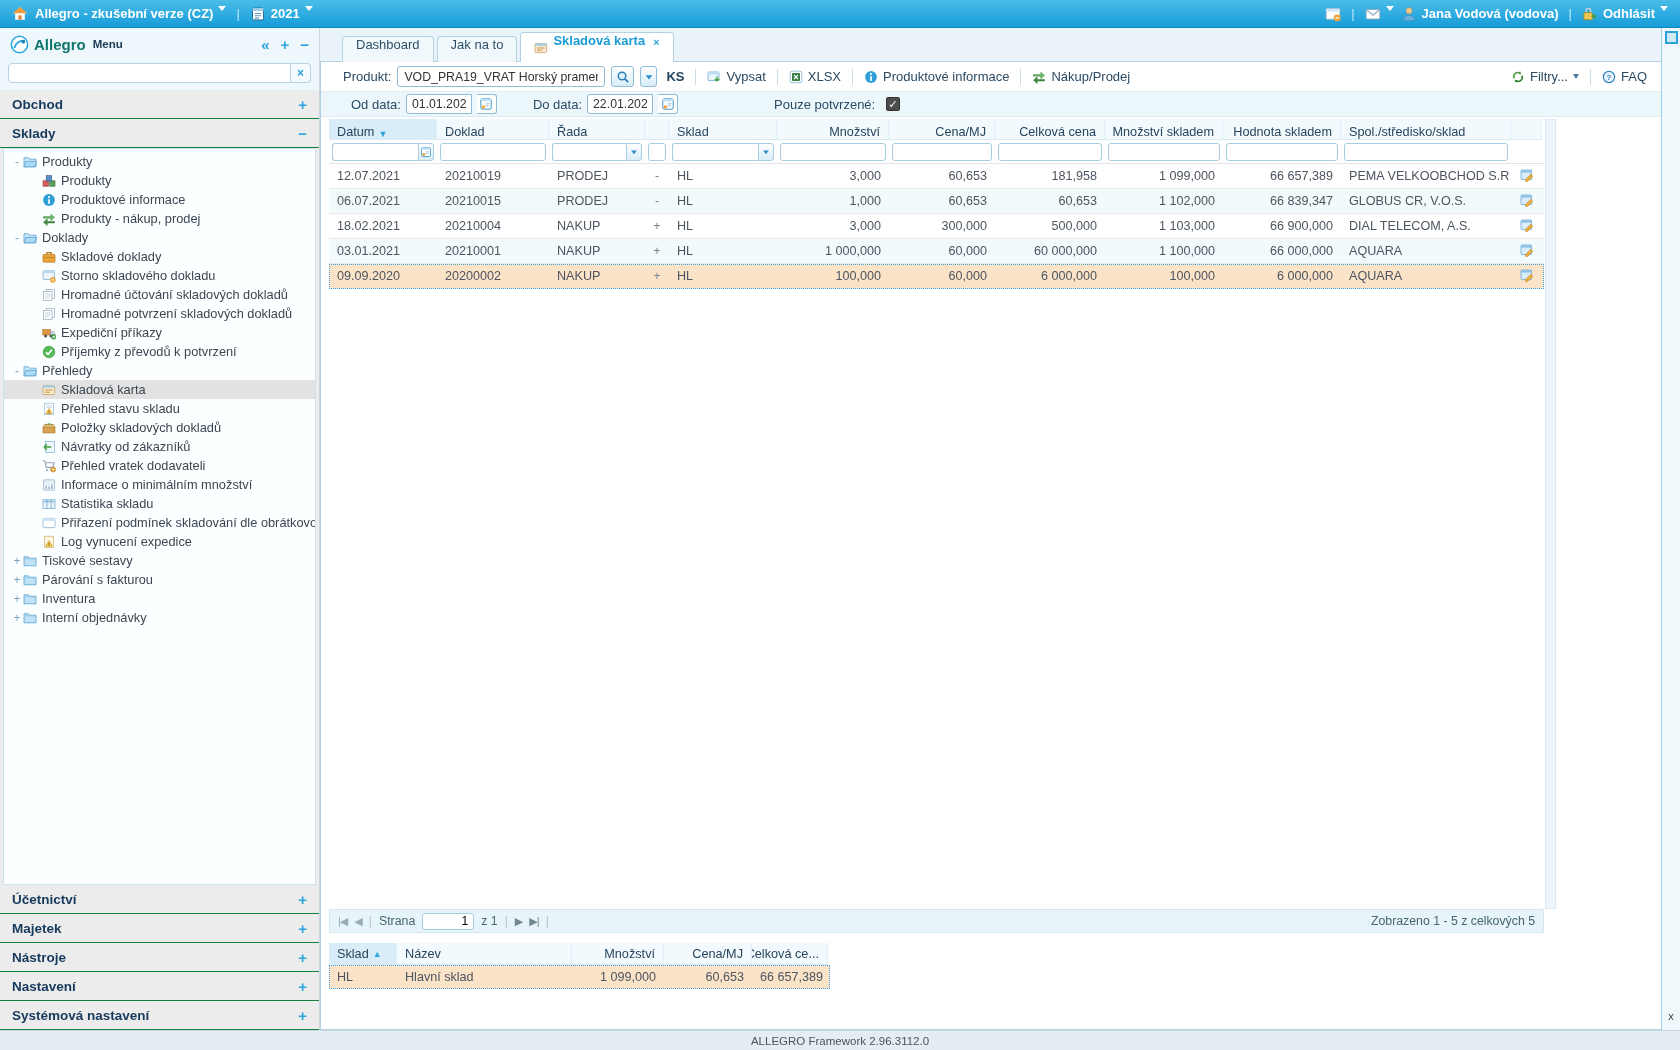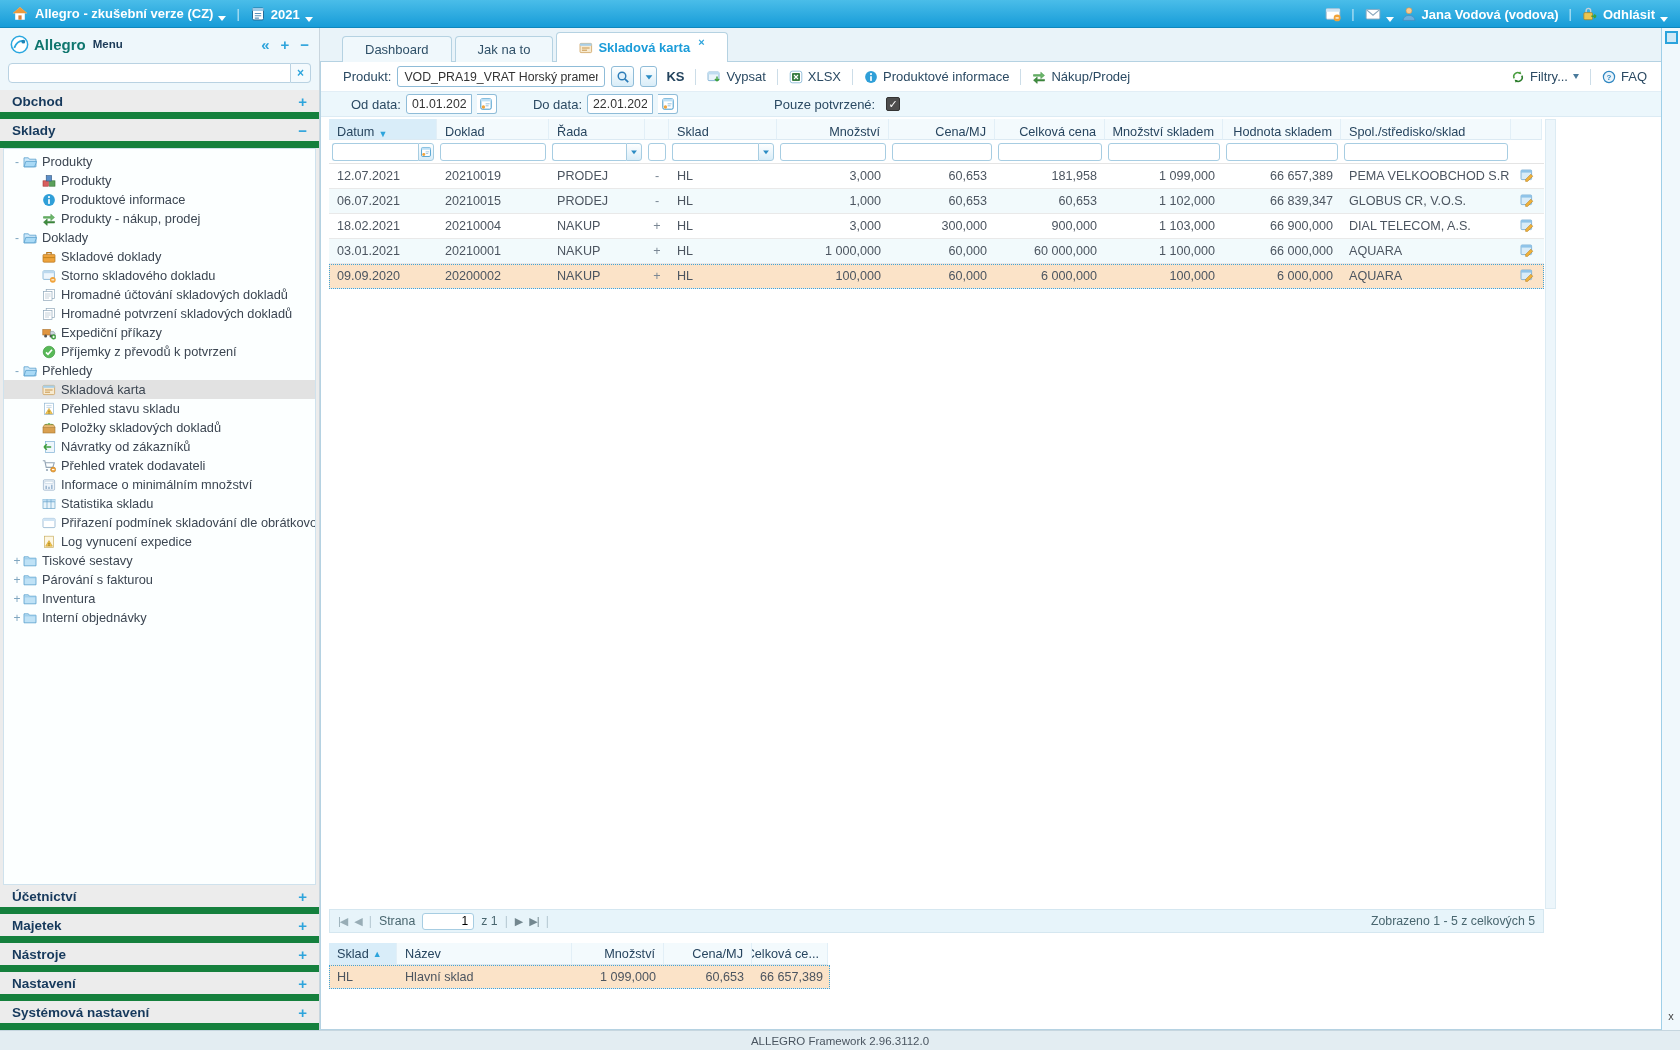--- a/index.html
+++ b/index.html
@@ -1,48 +1,48 @@
 <!DOCTYPE html>
 <html><head>
 <meta charset="utf-8">
 <style>
 *{box-sizing:border-box;margin:0;padding:0}
 html,body{width:1680px;height:1050px;overflow:hidden;font-family:"Liberation Sans",sans-serif;background:#e9f3f9;position:relative}
 .topbar{height:28px;background:linear-gradient(#4abde9,#179cd8);border-bottom:1px solid #0f87bd;display:flex;align-items:center;color:#fff;font-size:13px;font-weight:bold;padding:0 12px;gap:7px}
-.tb-item{display:inline-flex;align-items:flex-end;gap:5px;cursor:pointer}
+.tb-item{display:inline-flex;align-items:flex-start;gap:5px;cursor:pointer}
 .tb-sep{color:#bfe6f6;font-weight:normal;margin:0 3px}
 .tb-spacer{flex:1}
 .ic{display:inline-flex;align-items:center;justify-content:center}
 .ic svg{width:14px;height:14px;display:block}
 .ic.big svg{width:16px;height:16px}
 .caret{width:0;height:0;border-left:4px solid transparent;border-right:4px solid transparent;border-top:5px solid #fff;display:inline-block}
 .caret.caret-b{border-top-color:#4a7a9b;border-left-width:3.5px;border-right-width:3.5px}
 .app{display:flex;height:1002px}
 .sidebar{width:320px;background:#ececec;border-right:1px solid #c9d6de;display:flex;flex-direction:column;flex:none}
 .sb-head{height:32px;background:#eef7fb;display:flex;align-items:center;padding:0 10px;gap:5px}
 .sb-head .ic.big svg{width:19px;height:19px}
 .brand{font-size:15px;font-weight:bold;color:#0f766e}
 .brand-sub{font-size:11.5px;font-weight:bold;color:#1b3a57;margin-left:2px}
 .sb-tools{margin-left:auto;display:flex;gap:11px;color:#2da4dc;font-weight:bold;font-size:15px}
 .sb-tools span{cursor:pointer}
 .sb-search{background:#eef7fb;padding:3px 8px 7px;display:flex;height:30px}
 .sb-search input{flex:1;height:20px;border:1px solid #b9d2e2;border-radius:4px 0 0 4px;padding:0 6px;font-size:12px;background:#fff;outline:none}
 .sb-clear{width:20px;height:20px;border:1px solid #b9d2e2;border-left:none;border-radius:0 4px 4px 0;background:#f4fafd;color:#2da4dc;font-size:12px;font-weight:bold;display:flex;align-items:center;justify-content:center;cursor:pointer}
-.sb-sec{height:29px;display:flex;align-items:center;padding:0 12px;font-size:13.5px;font-weight:bold;color:#16395c;border-bottom:7px solid #15803d;cursor:pointer}
+.sb-sec{height:29px;display:flex;align-items:center;padding:0 12px;font-size:13.5px;font-weight:bold;color:#16395c;border-bottom:1px solid #15803d;cursor:pointer}
 .sb-sec .st{margin-left:auto;color:#2da4dc;font-size:15px;font-weight:bold}
 .tree{background:#fcffff;border:1px solid #cfe2ed;margin:0 3px;height:737px;overflow:hidden;padding-top:3px}
 .ti{height:19px;display:flex;align-items:center;font-size:12.8px;color:#3c4652;white-space:nowrap;overflow:hidden;cursor:pointer}
 .ti .tg{width:12px;text-align:center;color:#7fa6c0;font-size:12px;flex:none}
 .ti .ic{margin-right:5px;flex:none}
 .ti.l0{padding-left:7px}
 .ti.l1{padding-left:38px}
 .ti.sel{background:#e2e2e2}
 .main{flex:1;display:flex;flex-direction:column;padding-right:19px;min-width:0}
 .tabbar{height:33px;display:flex;align-items:flex-end;padding-left:22px;gap:3px;position:relative;z-index:2}
-.tab{height:26px;display:flex;align-items:center;gap:5px;padding:0 22px;background:#f0f8fc;border:1px solid #b5d2e2;border-bottom:none;border-radius:4px 4px 0 0;font-size:13px;color:#2f5068;margin-bottom:-1px;cursor:pointer}
+.tab{height:26px;display:flex;gap:5px;padding:0 13px;background:#f0f8fc;border:1px solid #b5d2e2;border-bottom:none;border-radius:4px 4px 0 0;font-size:13px;color:#2f5068;margin-bottom:-1px;cursor:pointer}
 .tab.active{background:#fff;color:#1b9cd9;font-weight:bold;height:30px}
 .tab-close{color:#2da4dc;font-size:11px;font-weight:bold;margin-left:3px;align-self:flex-start;margin-top:3px;cursor:pointer}
 .panel{flex:1;background:#fff;border:1px solid #b5d2e2;border-right:none;display:flex;flex-direction:column;position:relative;padding-bottom:40px;min-height:0}
 .toolbar{height:29px;display:flex;align-items:center;padding:0 14px 0 22px;font-size:13px;color:#2b4a63;gap:6px;background:#fff;flex:none}
 .lbl{color:#2b4a63}
 .prod-input{width:208px;height:21px;border:1px solid #8fbcd8;border-radius:3px;padding:0 6px;font-size:12.3px;color:#333;outline:none}
 .sq-btn{height:21px;border:1px solid #8fbcd8;background:linear-gradient(#feffff,#d9edf8);border-radius:3px;display:inline-flex;align-items:center;justify-content:center;cursor:pointer}
 .sq-btn.s{width:23px}
 .sq-btn.c{width:17px}
 .unit{font-weight:bold;color:#24445e;margin-left:3px}
@@ -756,21 +756,21 @@
                 </span></div>
             </div>
             <div class="grow">
               <div class="gc w0">18.02.2021</div>
               <div class="gc w1">20210004</div>
               <div class="gc w2">NAKUP</div>
               <div class="gc w3 c">+</div>
               <div class="gc w4">HL</div>
               <div class="gc w5 r">3,000</div>
               <div class="gc w6 r">300,000</div>
-              <div class="gc w7 r">900,000</div>
+              <div class="gc w7 r">500,000</div>
               <div class="gc w8 r">1 103,000</div>
               <div class="gc w9 r">66 900,000</div>
               <div class="gc w10">DIAL TELECOM, A.S.</div>
               <div class="gc w11 c"><span class="ic">
                   <svg viewBox="0 0 14 14">
                     <rect x="1" y="2" width="10.6" height="9.6" rx="1" fill="#d9ecf8" stroke="#5b9bc8" stroke-width=".7"></rect>
                     <rect x="1" y="2" width="10.6" height="2.6" fill="#8fc3e8"></rect>
                     <path d="m5.6 11.4 5.2-5.2 2 2-5.2 5.2H5.6z" fill="#f0b13a" stroke="#b07c1e" stroke-width=".5"></path>
                   </svg>
                 </span></div>

